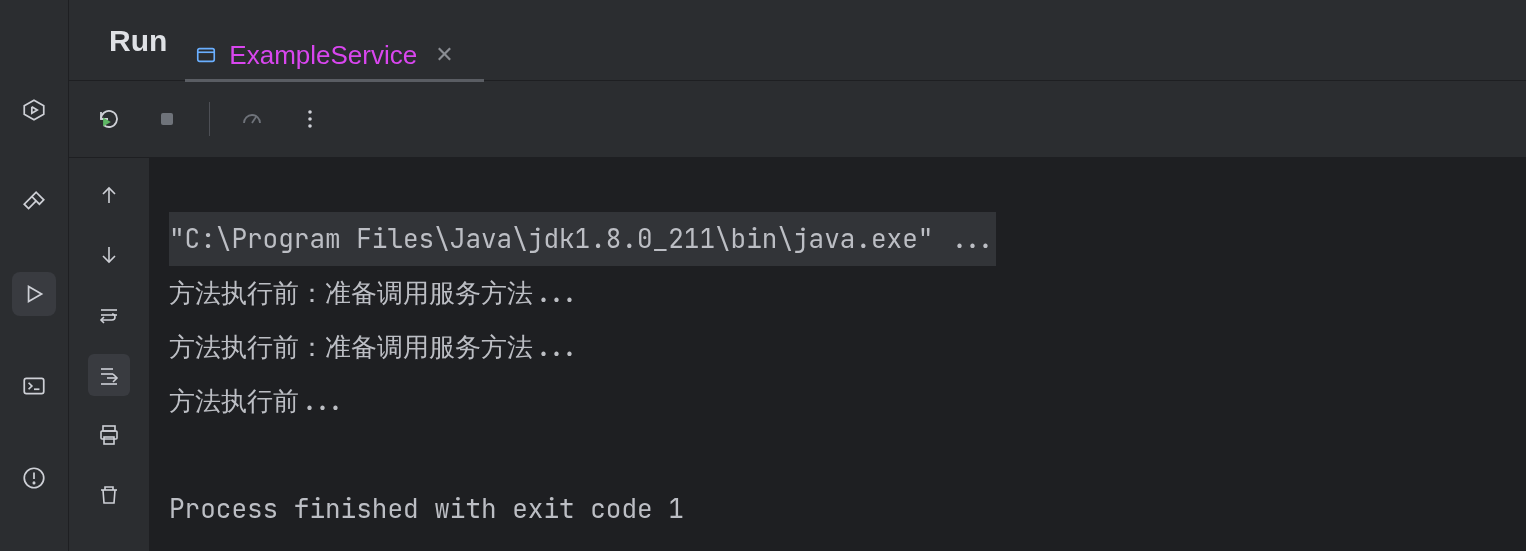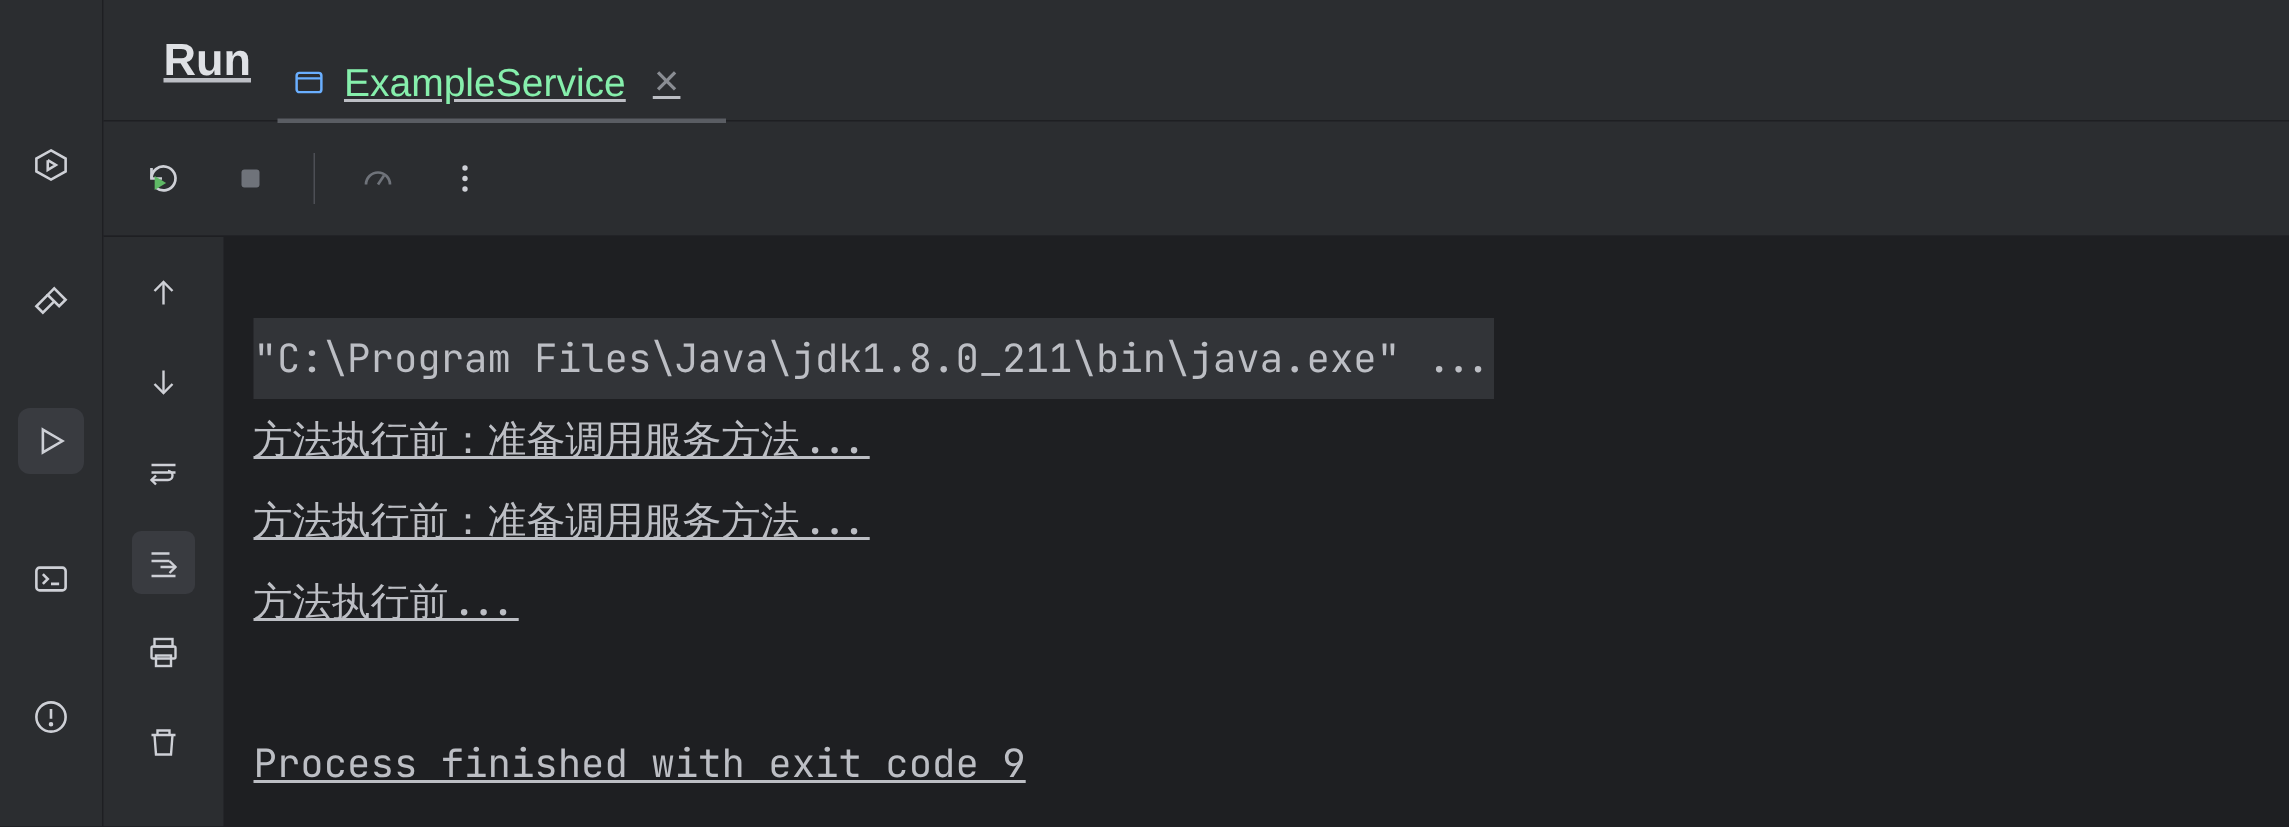--- a/index.html
+++ b/index.html
@@ -7,38 +7,38 @@
     --panel:#2b2d30;
     --panel-hover:#393b40;
     --text:#bcbec4;
     --muted:#6f737a;
     --border:#1e1f22;
     --tab-underline:#3574f0;
     --console-line:#bcbec4;
     --highlight:#414346;
   }
   html,body{margin:0;padding:0;width:1526px;height:551px;background:var(--bg);font-family:"Segoe UI",Arial,sans-serif;overflow:hidden;color:var(--text);}
-  .root{display:flex;width:100%;height:100%;text-decoration:underline;}
+  .root{display:flex;width:100%;height:100%;}
 
   
   .leftbar{width:68px;min-width:68px;background:var(--panel);display:flex;flex-direction:column;align-items:center;padding-top:88px;gap:48px;border-right:1px solid var(--border);}
   .leftbar .tool{width:44px;height:44px;border-radius:8px;display:flex;align-items:center;justify-content:center;cursor:pointer;}
   .leftbar .tool.selected{background:#393b40;}
   .leftbar svg{width:26px;height:26px;stroke:#ced0d6;fill:none;stroke-width:1.6;}
 
   
   .main{flex:1;display:flex;flex-direction:column;min-width:0;}
 
   
   .header{height:80px;background:var(--panel);display:flex;align-items:flex-end;padding-left:40px;}
   .run-title{font-size:30px;font-weight:600;color:#dfe1e5;margin-right:28px;position:relative;bottom:22px;}
   .tabs{display:flex;align-items:flex-end;height:100%;}
   .tab{display:flex;align-items:center;height:50px;padding:0 20px 0 0;position:relative;cursor:pointer;gap:12px;}
   .tab .app-icon{width:22px;height:22px;display:inline-block;}
-  .tab .tab-label{font-size:26px;color:#86efac;}
+  .tab .tab-label{font-size:26px;color:#d946ef;}
   .tab .close{font-size:22px;color:#8a8d93;margin-left:6px;}
   .tab.active::after{content:"";position:absolute;left:-10px;right:-10px;bottom:-2px;height:3px;background:#5a5d63;}
 
   
   .toolbar{height:76px;background:var(--panel);border-top:1px solid var(--border);display:flex;align-items:center;padding-left:20px;gap:18px;}
   .toolbar .tbtn{width:40px;height:40px;display:flex;align-items:center;justify-content:center;border-radius:6px;cursor:pointer;}
   .toolbar .tbtn svg{width:24px;height:24px;}
   .toolbar .sep{width:1px;height:34px;background:#4d4f55;margin:0 4px;}
 
   
@@ -183,18 +183,18 @@
             </svg>
         </div>
       </div>
 
       <div class="console">
 <span class="cmdline">"C:\Program Files\Java\jdk1.8.0_211\bin\java.exe" ...</span>
 <span>方法执行前：准备调用服务方法...</span>
 <span>方法执行前：准备调用服务方法...</span>
 <span>方法执行前...</span>
 <span></span>
-<span>Process finished with exit code 9</span>
+<span>Process finished with exit code 1</span>
       </div>
     </div>
 
   </div>
 </div>
 
 </body></html>

